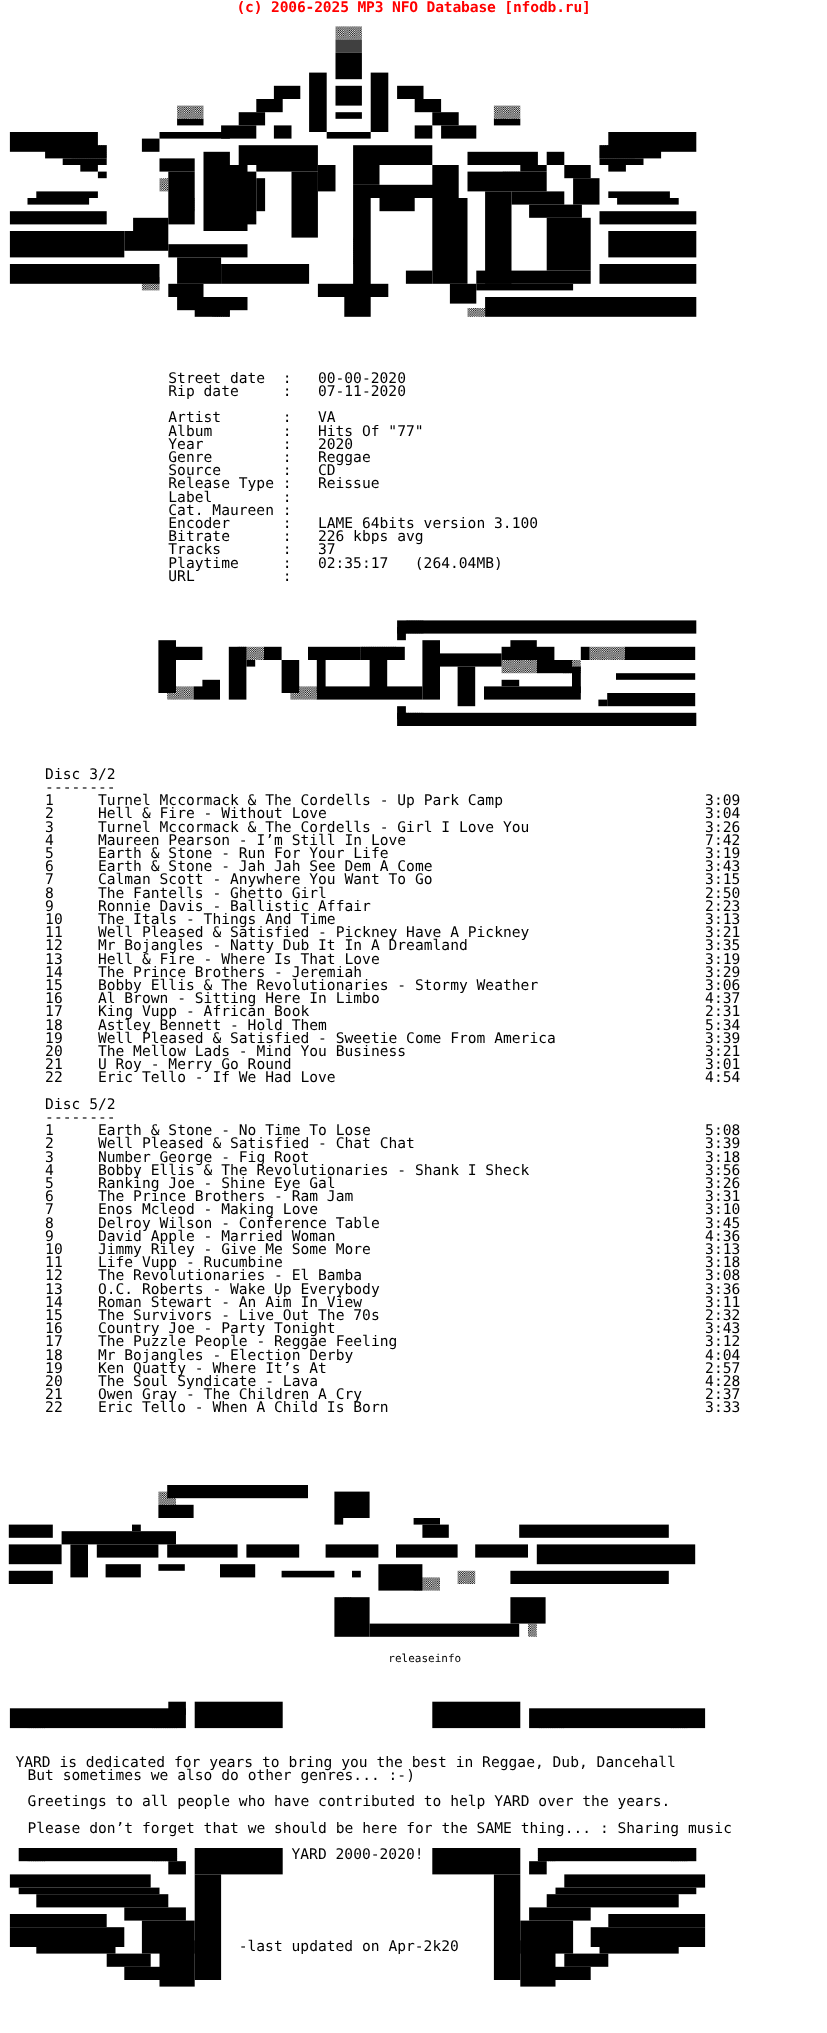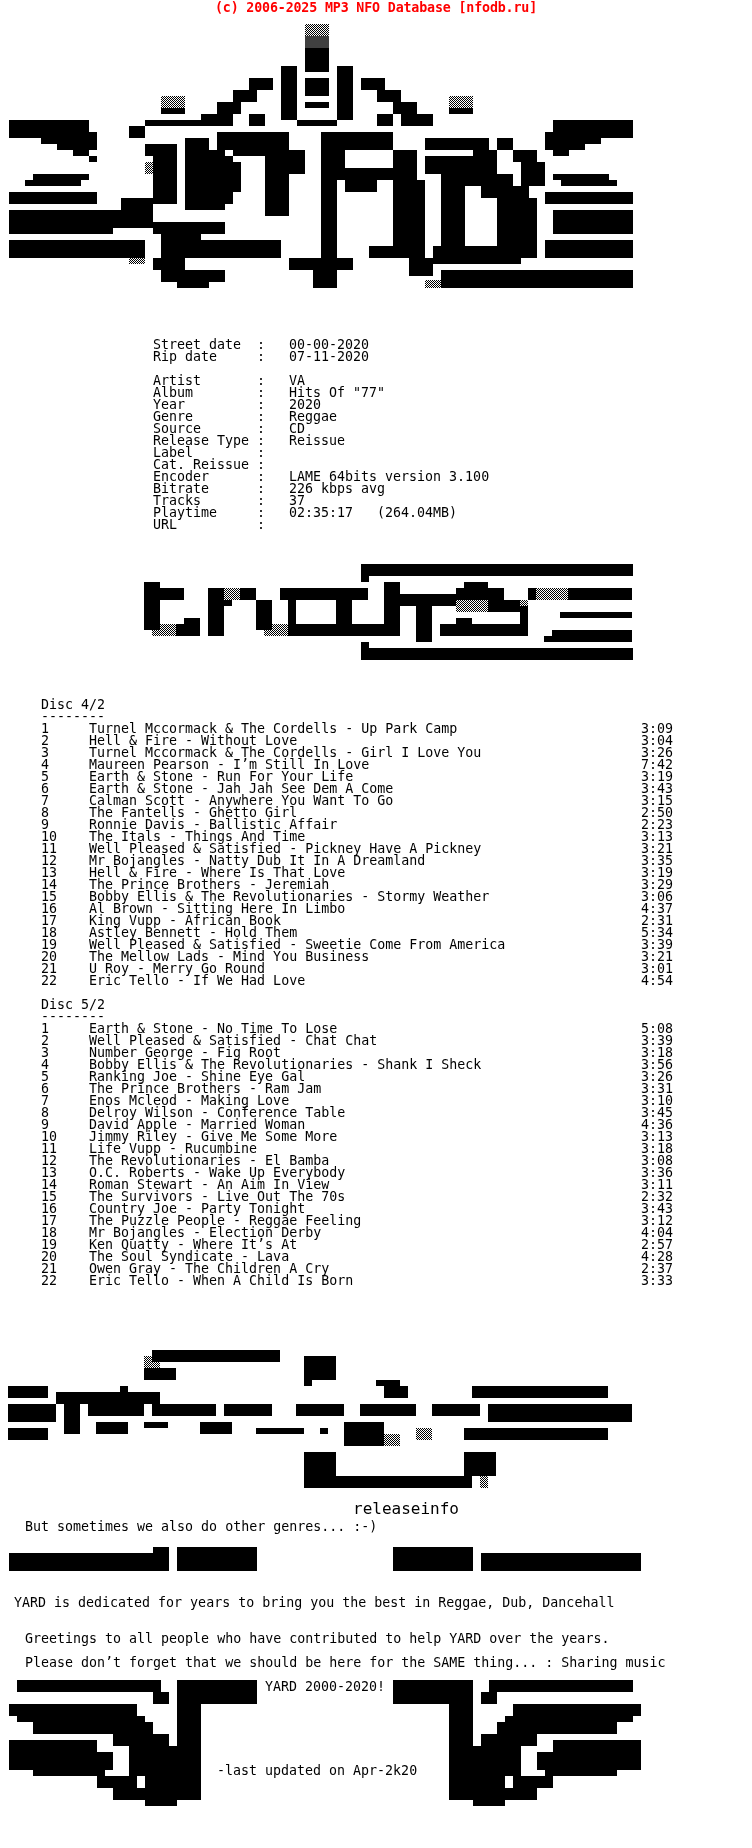--- a/index.html
+++ b/index.html
@@ -11,21 +11,21 @@
   .art { position: absolute; }
   .row { position: absolute; height: 12px; left: 0; width: 752px; }
   .cell { position: absolute; top: 0; white-space: pre; font-size: 13.3px; line-height: 12px;
           font-family: "DejaVu Sans Mono", "Liberation Mono", monospace; }
   .info-label { left: 153px; }
   .info-colon { left: 257px; }
   .info-value { left: 289px; }
   .trk-num { left: 41px; }
   .trk-title { left: 89px; }
   .trk-dur { left: 641px; }
-  .releaseinfo { position: absolute; font-size: 16px; line-height: 12px;
+  .releaseinfo { position: absolute; font-size: 10px; line-height: 12px;
                  font-family: "DejaVu Sans Mono", monospace; }
   .dither { fill: url(#dither); }
 </style>
 </head>
 <body>
 
 <svg width="0" height="0" style="position:absolute">
   <defs>
     <pattern id="dither" width="2" height="2" patternUnits="userSpaceOnUse">
       <rect x="0" y="0" width="1" height="1" fill="#000"></rect>
@@ -184,21 +184,21 @@
     <span class="cell info-label">Release Type</span>
     <span class="cell info-colon">:</span>
     <span class="cell info-value">Reissue</span>
   </div>
   <div class="row" style="top:447px">
     <span class="cell info-label">Label</span>
     <span class="cell info-colon">:</span>
     <span class="cell info-value"></span>
   </div>
   <div class="row" style="top:459px">
-    <span class="cell info-label">Cat. Reissue</span>
+    <span class="cell info-label">Cat. Maureen</span>
     <span class="cell info-colon">:</span>
     <span class="cell info-value"></span>
   </div>
   <div class="row" style="top:471px">
     <span class="cell info-label">Encoder</span>
     <span class="cell info-colon">:</span>
     <span class="cell info-value">LAME 64bits version 3.100</span>
   </div>
   <div class="row" style="top:483px">
     <span class="cell info-label">Bitrate</span>
@@ -269,21 +269,21 @@
     <rect x="552" y="70" width="80" height="12"></rect>
     <rect x="544" y="76" width="8" height="6"></rect>
     <rect x="361" y="88" width="272" height="12"></rect>
     <rect x="369" y="88" width="16" height="12" class="dither"></rect>
     <rect x="361" y="82" width="8" height="12"></rect>
   </g>
 </svg>
 
 <div>
   <div class="row" style="top:699px">
-    <span class="cell trk-num">Disc 4/2</span>
+    <span class="cell trk-num">Disc 3/2</span>
   </div>
   <div class="row" style="top:711px">
     <span class="cell trk-num">--------</span>
   </div>
   <div id="disc1-tracks">
       <div class="row" style="top: 723px;">
         <span class="cell trk-num">1</span>
         <span class="cell trk-title">Turnel Mccormack &amp; The Cordells - Up Park Camp</span>
         <span class="cell trk-dur">3:09</span>
       </div>
@@ -570,21 +570,21 @@
     <rect x="481" y="8" width="160" height="18"></rect>
     <rect x="489" y="14" width="24" height="12" class="dither"></rect>
     <rect x="609" y="14" width="16" height="12" class="dither"></rect>
   </g>
 </svg>
 
 <div>
   <div class="row" style="top:1597px">
       <span class="cell" style="left:14px">YARD is dedicated for years to bring you the best in Reggae, Dub, Dancehall</span>
     </div>
-  <div class="row" style="top:1521px">
+  <div class="row" style="top:1609px">
       <span class="cell" style="left:25px">But sometimes we also do other genres... :-)</span>
     </div>
   <div class="row" style="top:1633px">
       <span class="cell" style="left:25px">Greetings to all people who have contributed to help YARD over the years.</span>
     </div>
   <div class="row" style="top:1657px">
       <span class="cell" style="left:25px">Please don’t forget that we should be here for the SAME thing... : Sharing music</span>
     </div>
 </div>
 

